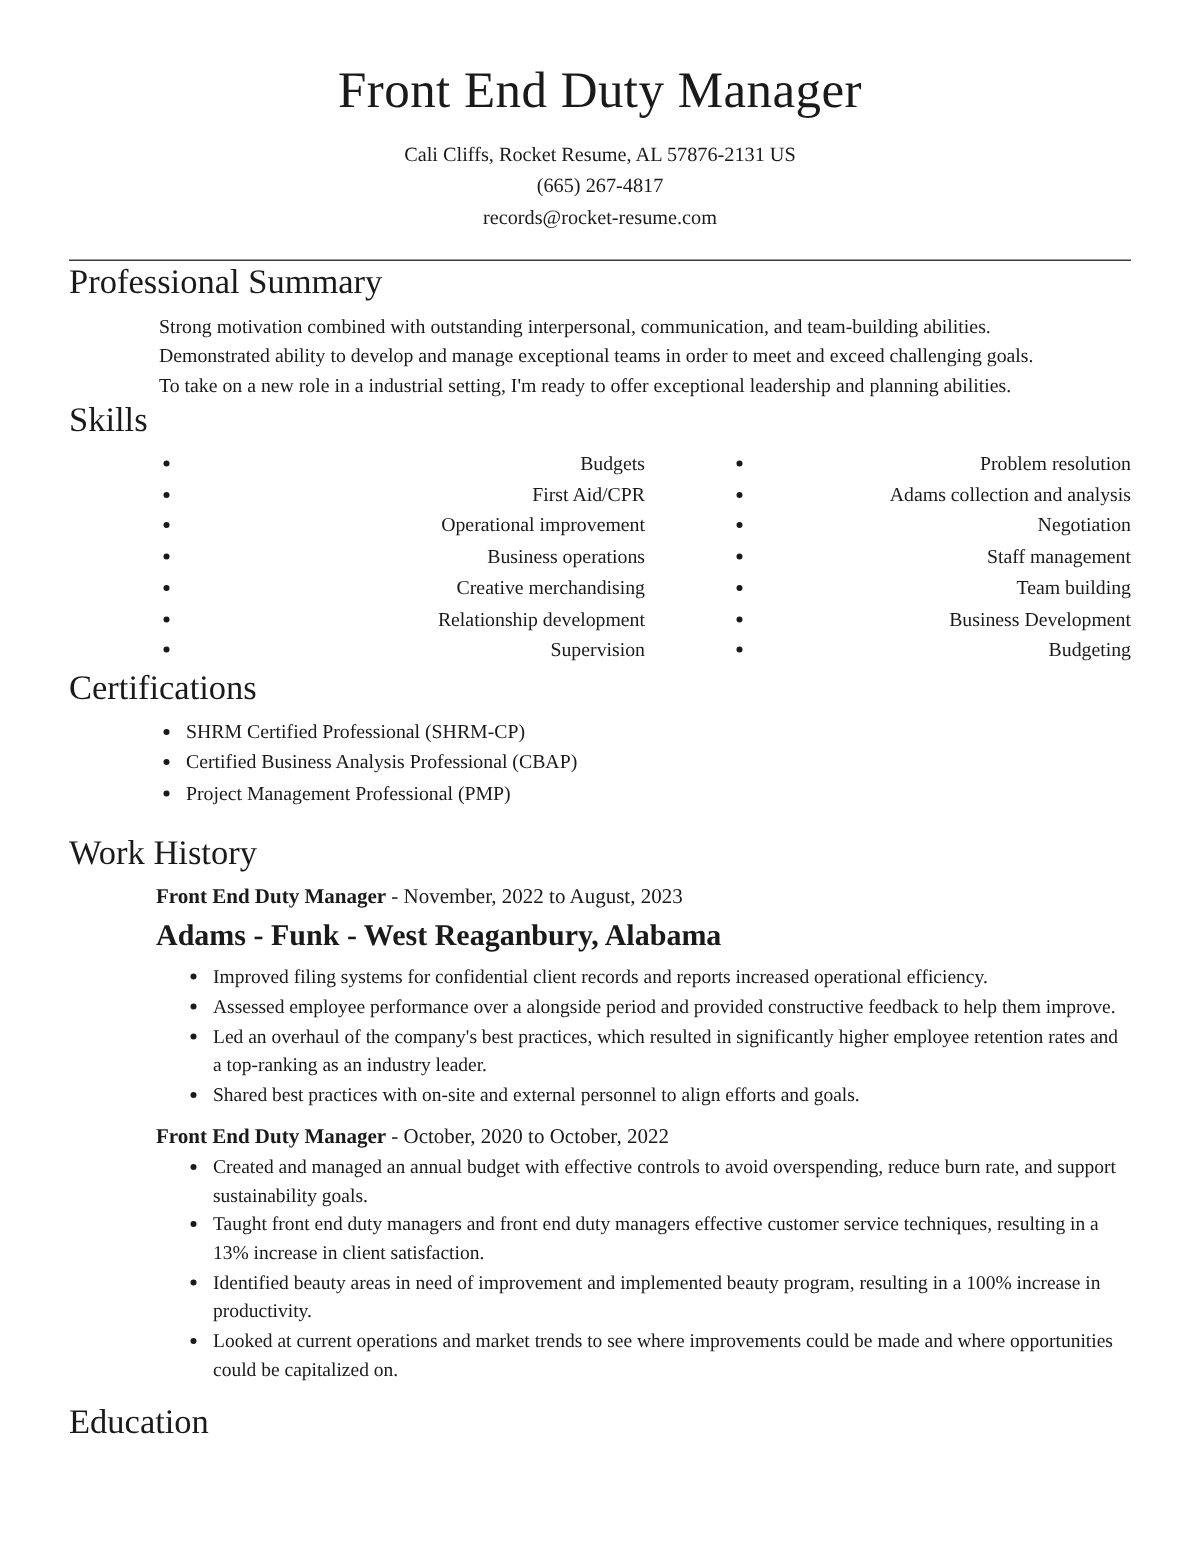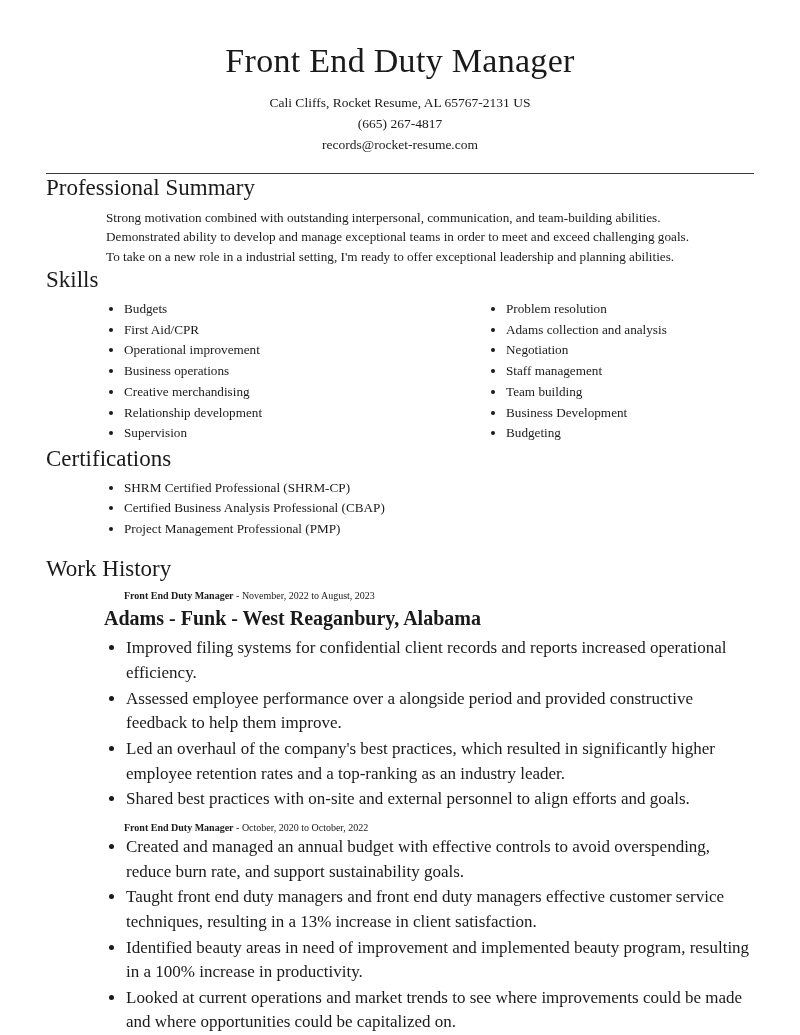--- a/index.html
+++ b/index.html
@@ -63,72 +63,73 @@
     line-height: 1.42;
     margin: 0 0 2px 0;
   }
   .skills-cols {
     display: flex;
     padding-left: 60px;
   }
   .skills-col {
     width: 50%;
     box-sizing: border-box;
+    text-align: right;
   }
   .skills-col.right {
     padding-left: 58px;
   }
   .certs {
     padding-left: 60px;
   }
   .job {
     margin-top: 2px;
     margin-bottom: 8px;
   }
   .job-head {
     padding-left: 58px;
   }
   .job-title-line {
-    font-size: 10px;
+    font-size: 14px;
     line-height: 1.5;
-    margin-left: 20px;
   }
   .job-title-line .jt {
     font-weight: bold;
   }
   .job-company-line {
     font-size: 20px;
     line-height: 1.5;
     font-weight: bold;
     margin-bottom: 3px;
   }
   .job-bullets {
     padding-left: 62px;
   }
   .job-bullets ul {
     list-style: disc;
     margin: 0;
     padding-left: 18px;
   }
   .job-bullets li {
-    font-size: 17px;
+    font-size: 13px;
     line-height: 1.45;
     margin-bottom: 1px;
+    margin-left: 16px;
   }
   .section.work { margin-top: 16px; }
   .section.education { margin-top: 12px; }
 </style>
 </head>
 <body>
 
 <div class="page">
 
   <h1 class="resume-name">Front End Duty Manager</h1>
 
-  <div class="contact-line">Cali Cliffs, Rocket Resume, AL 65767-2131 US</div>
+  <div class="contact-line">Cali Cliffs, Rocket Resume, AL 57876-2131 US</div>
   <div class="contact-line">(665) 267-4817</div>
   <div class="contact-line">records@rocket-resume.com</div>
 
   <hr class="header-rule">
 
   <div class="section">
     <h2 class="section-title">Professional Summary</h2>
     <div class="section-body">
       <div class="summary-line">Strong motivation combined with outstanding interpersonal, communication, and team-building abilities.</div>
       <div class="summary-line">Demonstrated ability to develop and manage exceptional teams in order to meet and exceed challenging goals.</div>

